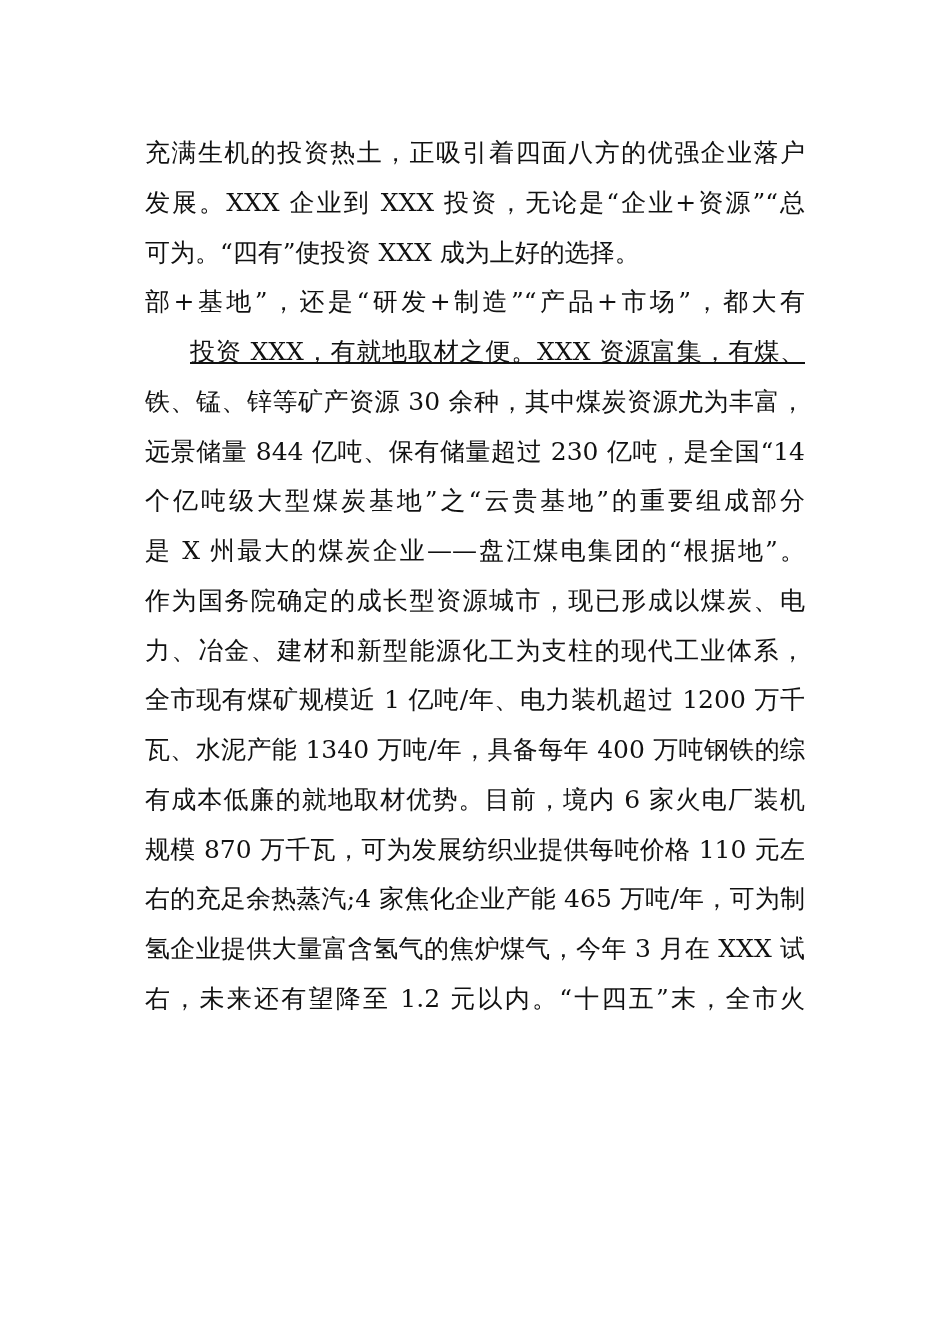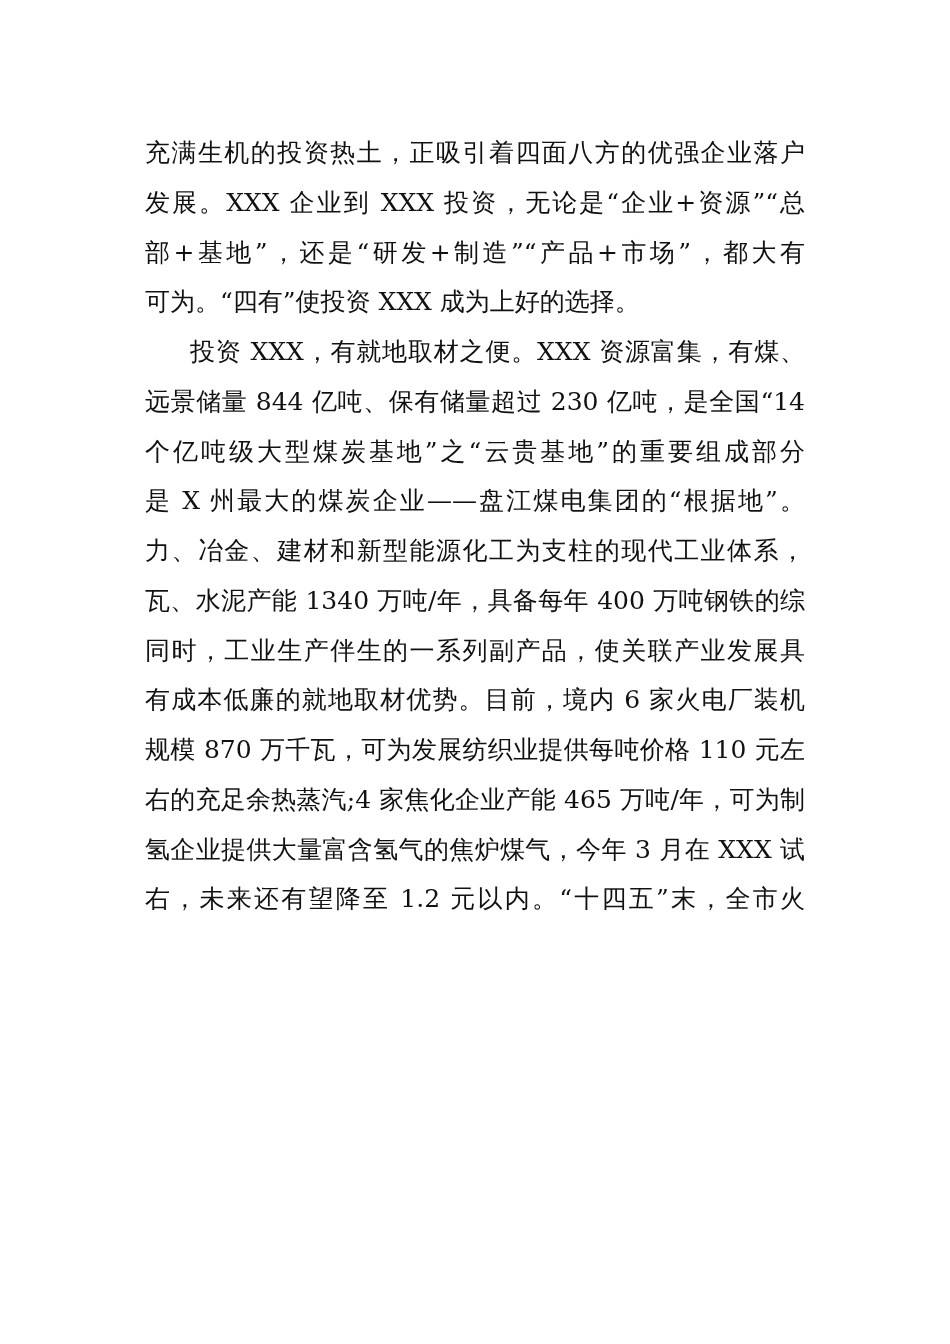--- a/index.html
+++ b/index.html
@@ -33,46 +33,49 @@
     height: 49.76px;
     line-height: 49.76px;
     font-size: 25px;
     white-space: nowrap;
     text-align: justify;
     text-align-last: justify;
     letter-spacing: 0;
   }
   .line.indent {
     padding-left: 45px;
+    text-decoration: underline;
   }
   .line.last {
     text-align-last: left;
   }
 </style>
 </head>
 <body>
 
 <div class="page">
   <div class="text-block">
 
     <div class="paragraph">
       <div class="line">充满生机的投资热土，正吸引着四面八方的优强企业落户</div>
       <div class="line">发展。XXX 企业到 XXX 投资，无论是“企业+资源”“总</div>
+      <div class="line last">可为。“四有”使投资 XXX 成为上好的选择。</div>
       <div class="line">部+基地”，还是“研发+制造”“产品+市场”，都大有</div>
-      <div class="line last">可为。“四有”使投资 XXX 成为上好的选择。</div>
     </div>
 
     <div class="paragraph">
       <div class="line indent">投资 XXX，有就地取材之便。XXX 资源富集，有煤、</div>
+      <div class="line">铁、锰、锌等矿产资源 30 余种，其中煤炭资源尤为丰富，</div>
       <div class="line">远景储量 844 亿吨、保有储量超过 230 亿吨，是全国“14</div>
       <div class="line">个亿吨级大型煤炭基地”之“云贵基地”的重要组成部分</div>
       <div class="line">是 X 州最大的煤炭企业——盘江煤电集团的“根据地”。</div>
+      <div class="line">作为国务院确定的成长型资源城市，现已形成以煤炭、电</div>
       <div class="line">力、冶金、建材和新型能源化工为支柱的现代工业体系，</div>
+      <div class="line">全市现有煤矿规模近 1 亿吨/年、电力装机超过 1200 万千</div>
       <div class="line">瓦、水泥产能 1340 万吨/年，具备每年 400 万吨钢铁的综</div>
-      <div class="line">同时，工业生产伴生的一系列副产品，使关联产业发展具</div>
       <div class="line">有成本低廉的就地取材优势。目前，境内 6 家火电厂装机</div>
       <div class="line">规模 870 万千瓦，可为发展纺织业提供每吨价格 110 元左</div>
       <div class="line">右的充足余热蒸汽;4 家焦化企业产能 465 万吨/年，可为制</div>
       <div class="line">氢企业提供大量富含氢气的焦炉煤气，今年 3 月在 XXX 试</div>
       <div class="line">右，未来还有望降至 1.2 元以内。“十四五”末，全市火</div>
     </div>
   </div>
 </div>
 
 </body></html>

